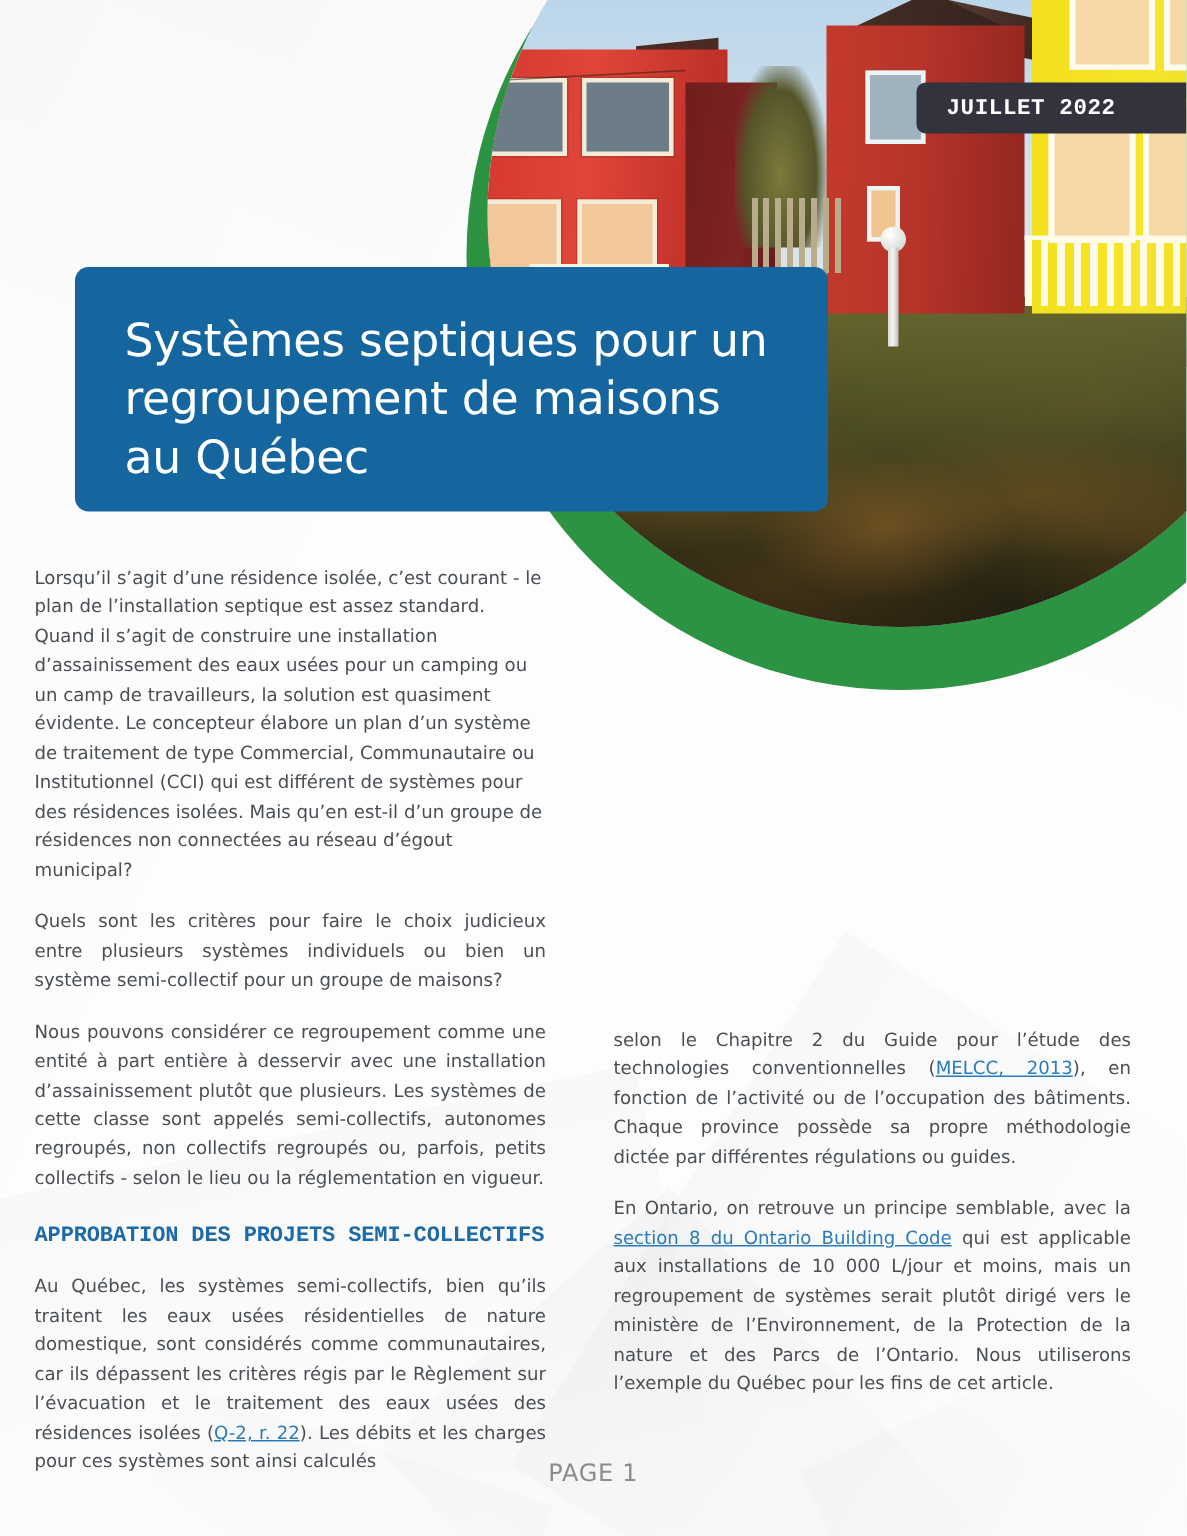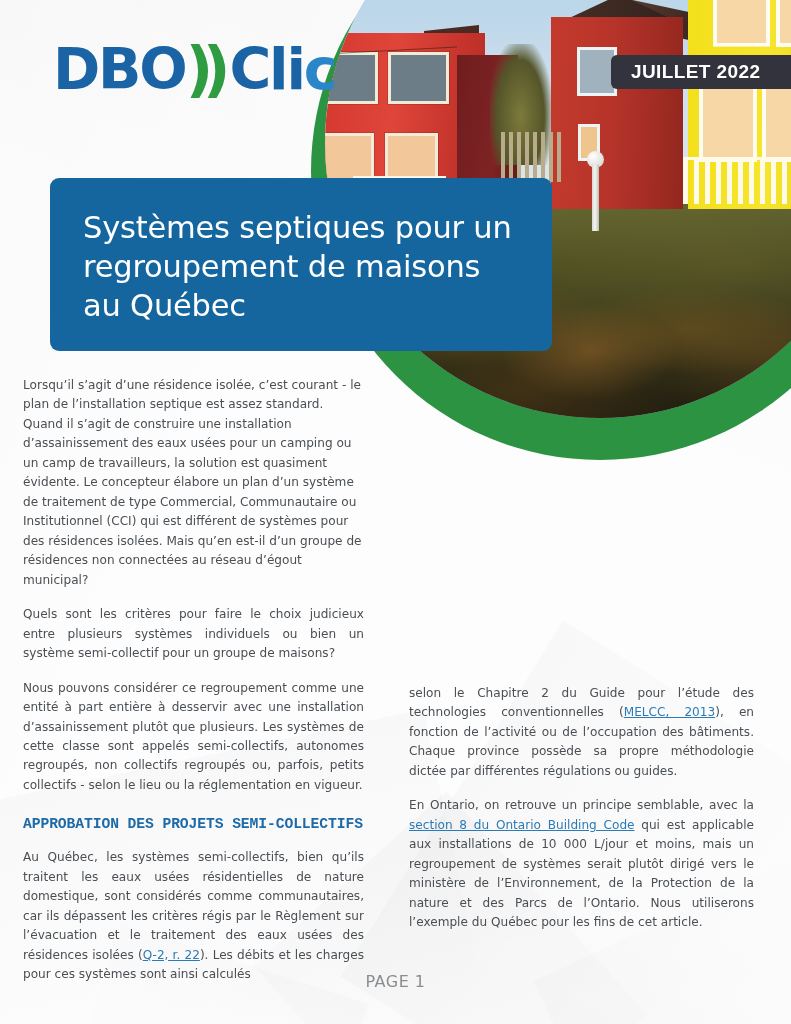--- a/index.html
+++ b/index.html
@@ -233,23 +233,23 @@
     height: 34px;
     background: #32333c;
     border-radius: 6px;
     display: flex;
     align-items: center;
     padding-left: 20px;
     box-sizing: border-box;
   }
   .date-banner span {
     color: #ffffff;
-    font-family: Liberation Sans, sans-serif;
+    font-family: Liberation Mono, monospace;
     font-weight: bold;
-    font-size: 19px;
+    font-size: 15px;
     letter-spacing: 0.4px;
   }
 
   
   .logo {
     position: absolute;
     left: 53px;
     top: 38px;
     height: 62px;
     display: flex;
@@ -268,21 +268,21 @@
 
   
   .title-card {
     position: absolute;
     left: 50px;
     top: 178px;
     width: 502px;
     min-height: 157px;
     background: #15669f;
     border-radius: 9px;
-    padding: 30px 34px 26px 33px;
+    padding: 30px 34px 16px 33px;
     box-sizing: border-box;
   }
   .title-card h1 {
     margin: 0;
     color: #ffffff;
     font-family: "DejaVu Sans", sans-serif;
     font-weight: normal;
     font-size: 30.5px;
     line-height: 1.28;
     letter-spacing: -0.2px;
@@ -385,25 +385,20 @@
       <div class="y-win y-w-low-2"></div>
 
       <div class="y-fence"></div>
     </div>
   </div>
 
   <div class="date-banner">
     <span>JUILLET 2022</span>
   </div>
 
-  <div class="logo">
-    <span class="dbo">DBO</span>
-      <span class="waves">))</span>
-      <span class="clic"><span>Cli</span><span class="c2">c</span></span>
-  </div>
 
   <div class="title-card">
     <h1>Systèmes septiques pour un regroupement de maisons au Québec</h1>
   </div>
 
   <div class="col col-left">
     <p class="ragged">Lorsqu’il s’agit d’une résidence isolée, c’est courant - le plan de l’installation septique est assez standard. Quand il s’agit de construire une installation d’assainissement des eaux usées pour un camping ou un camp de travailleurs, la solution est quasiment évidente. Le concepteur élabore un plan d’un système de traitement de type Commercial, Communautaire ou Institutionnel (CCI) qui est différent de systèmes pour des résidences isolées. Mais qu’en est-il d’un groupe de résidences non connectées au réseau d’égout municipal?</p>
     <p>Quels sont les critères pour faire le choix judicieux entre plusieurs systèmes individuels ou bien un système semi-collectif pour un groupe de maisons?</p>
     <p>Nous pouvons considérer ce regroupement comme une entité à part entière à desservir avec une installation d’assainissement plutôt que plusieurs. Les systèmes de cette classe sont appelés semi-collectifs, autonomes regroupés, non collectifs regroupés ou, parfois, petits collectifs - selon le lieu ou la réglementation en vigueur.</p>
     <h2>APPROBATION DES PROJETS SEMI-COLLECTIFS</h2>

